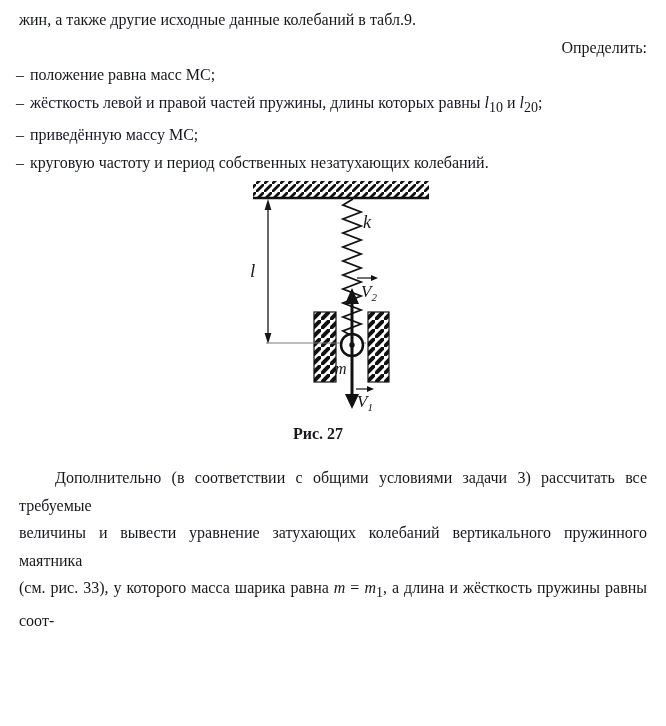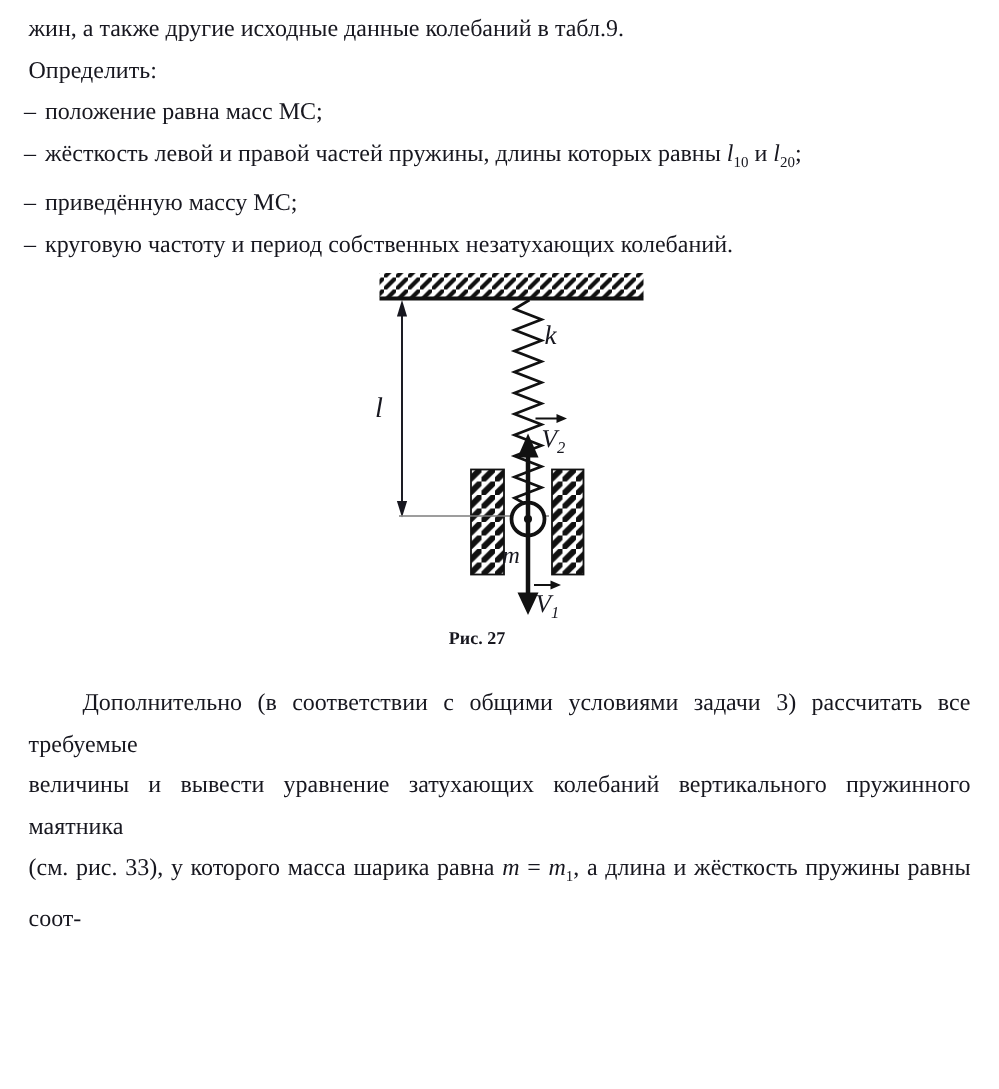--- a/index.html
+++ b/index.html
@@ -8,30 +8,30 @@
     font-family:"Liberation Serif", serif;color:#17171f;
   }
   .page{padding:6px 19px 0 19px;}
   .tline{
     font-size:16px;line-height:27.5px;
     text-align:justify;text-align-last:justify;
     white-space:normal;
   }
   .tline.indent{text-indent:36px;}
   .tline.last{text-align-last:left;}
-  .simple{font-size:16px;line-height:27.5px;text-align:left;}
+  .simple{font-size:16px;line-height:27.5px;text-align:right;}
   .bullet{display:flex;font-size:16px;line-height:27.5px;margin-left:-3px;}
   .bullet .dash{width:14px;flex:none;}
   .bullet .btext{flex:1;}
   .it{font-style:italic;}
-  .sb{font-size:10px;vertical-align:-4px;}
+  .sb{font-size:14px;vertical-align:-4px;}
   .figure-svg{display:block;margin-left:221px;}
   .caption{
-    width:200px;margin-left:199px;margin-top:2px;
-    text-align:center;font-weight:bold;font-size:12px;line-height:20px;
+    width:200px;margin-left:199px;margin-top:12px;
+    text-align:center;font-weight:bold;font-size:16px;line-height:20px;
   }
   .para2{margin-top:20px;}
   .svg-label{font-family:"Liberation Serif", serif;font-style:italic;fill:#17171f;}
 </style>
 </head>
 <body>
 
 <div class="page">
 
   <div>

